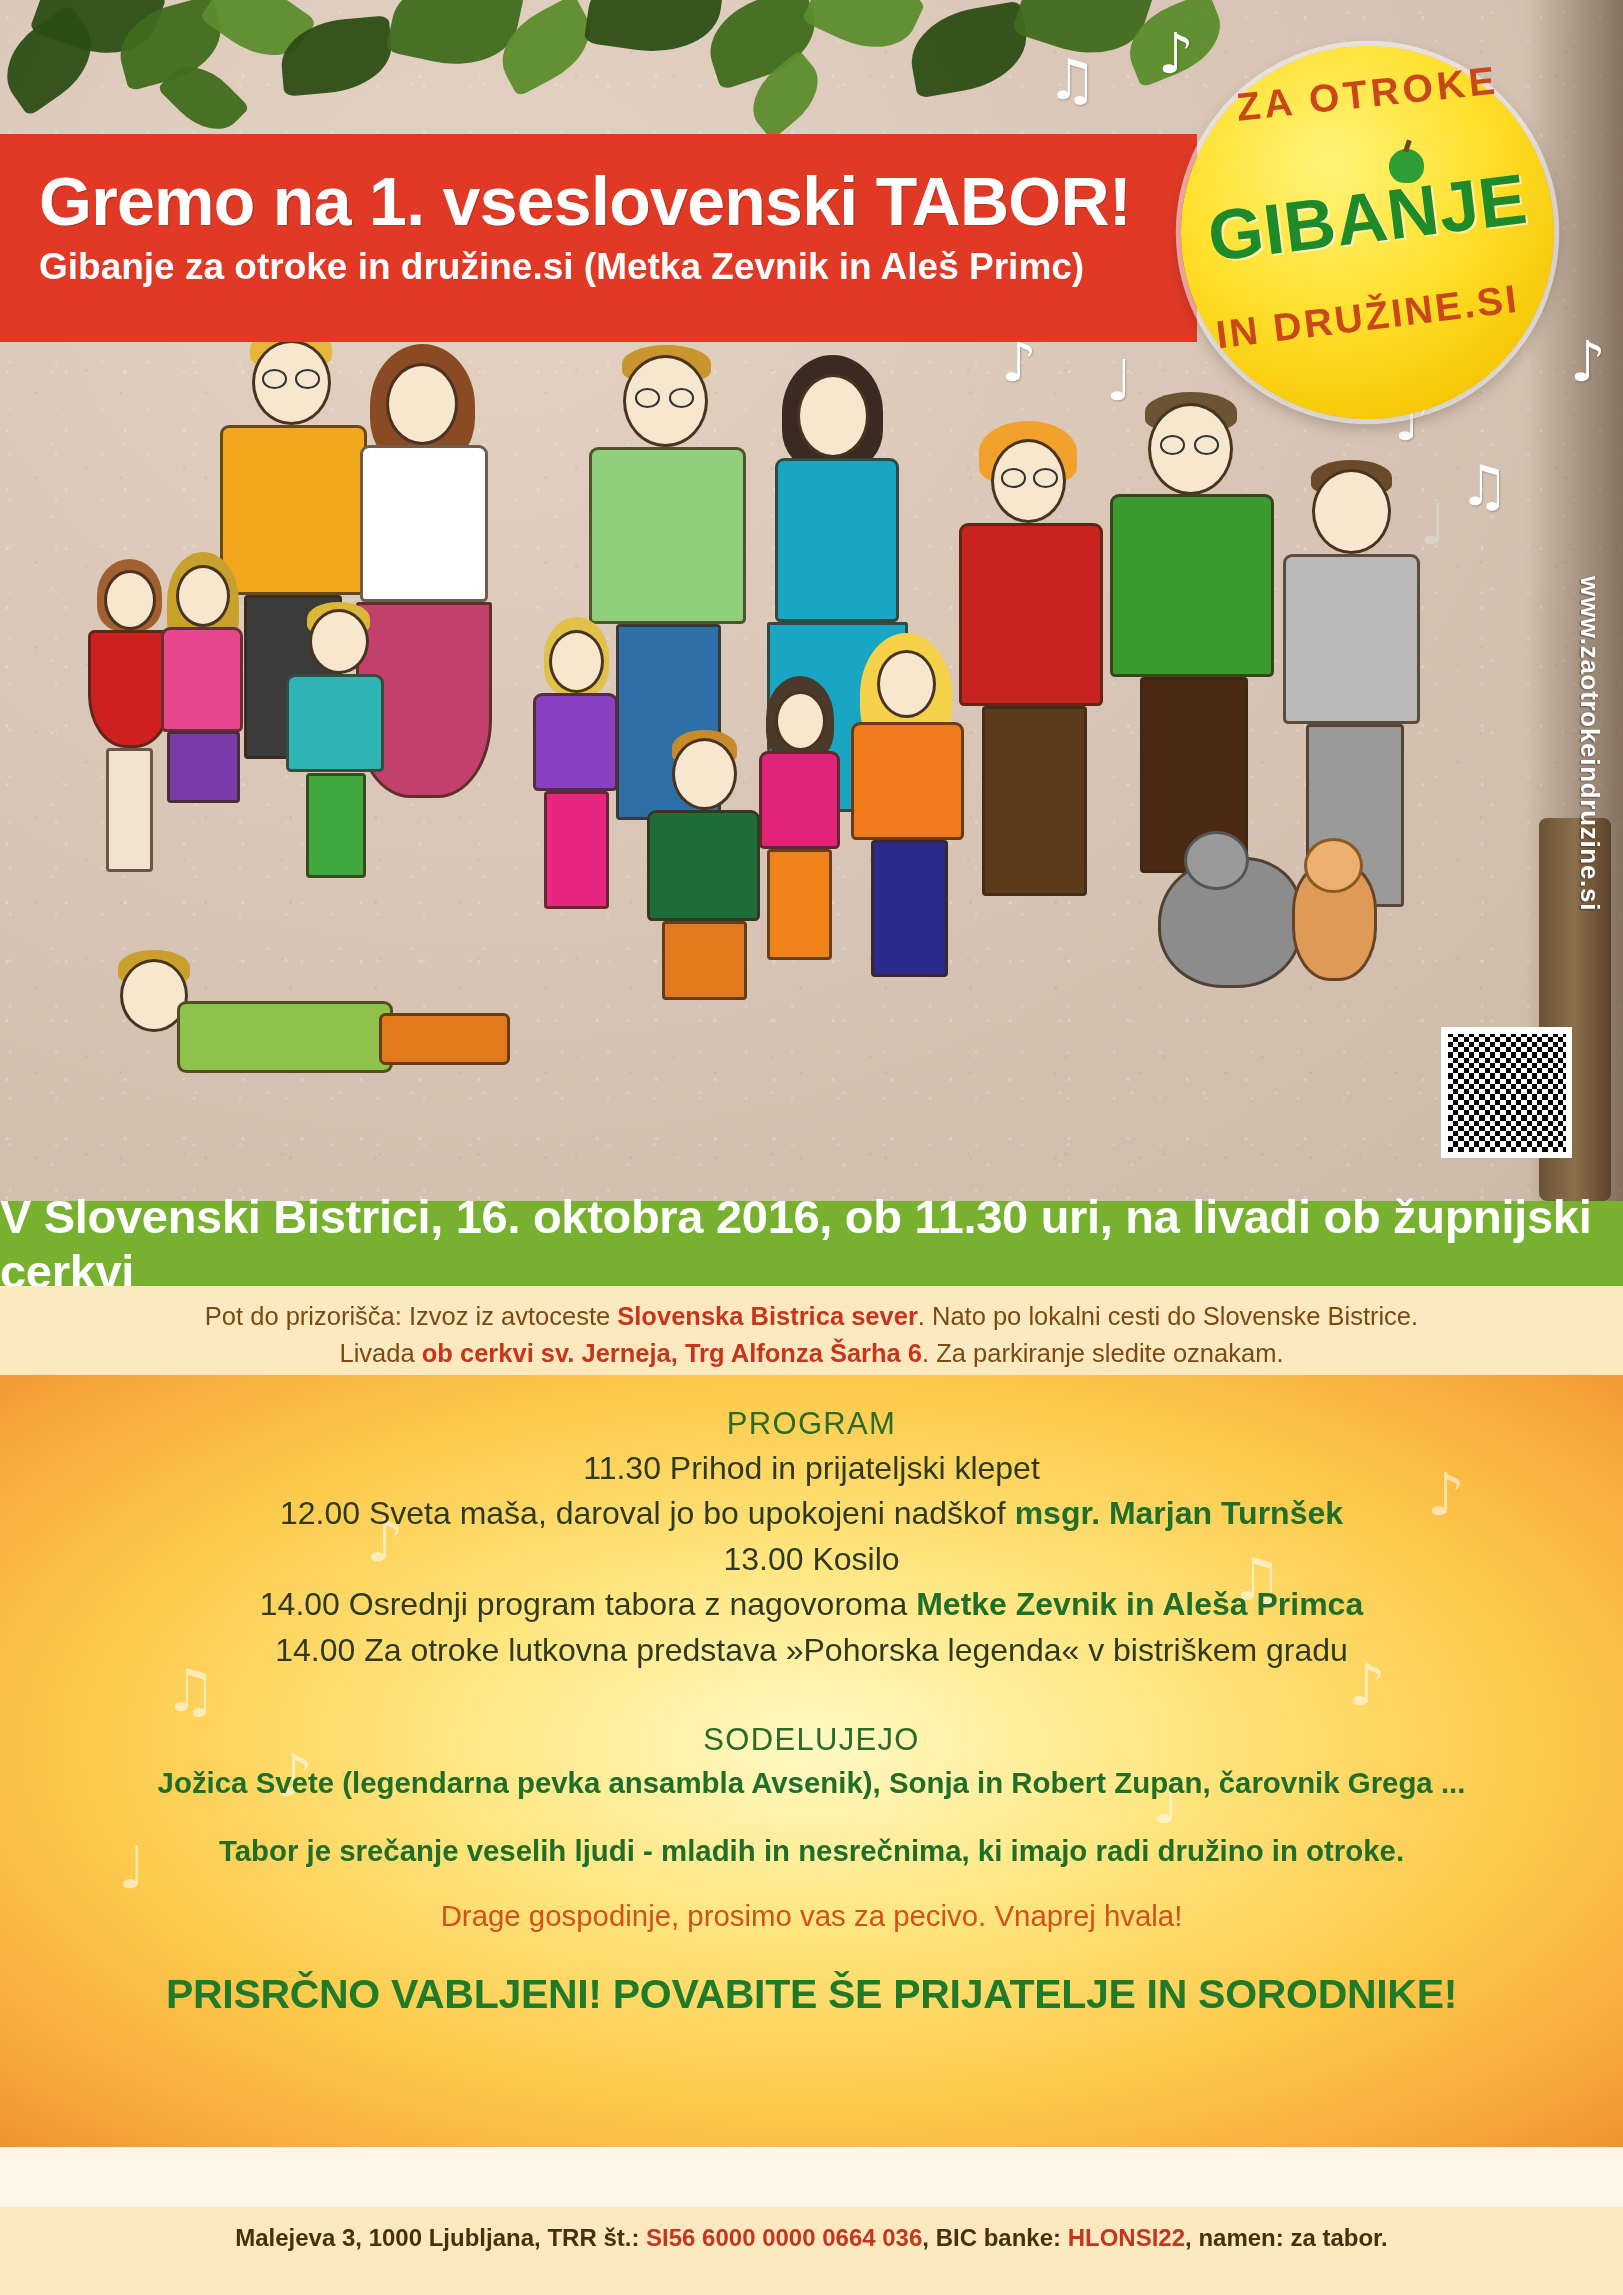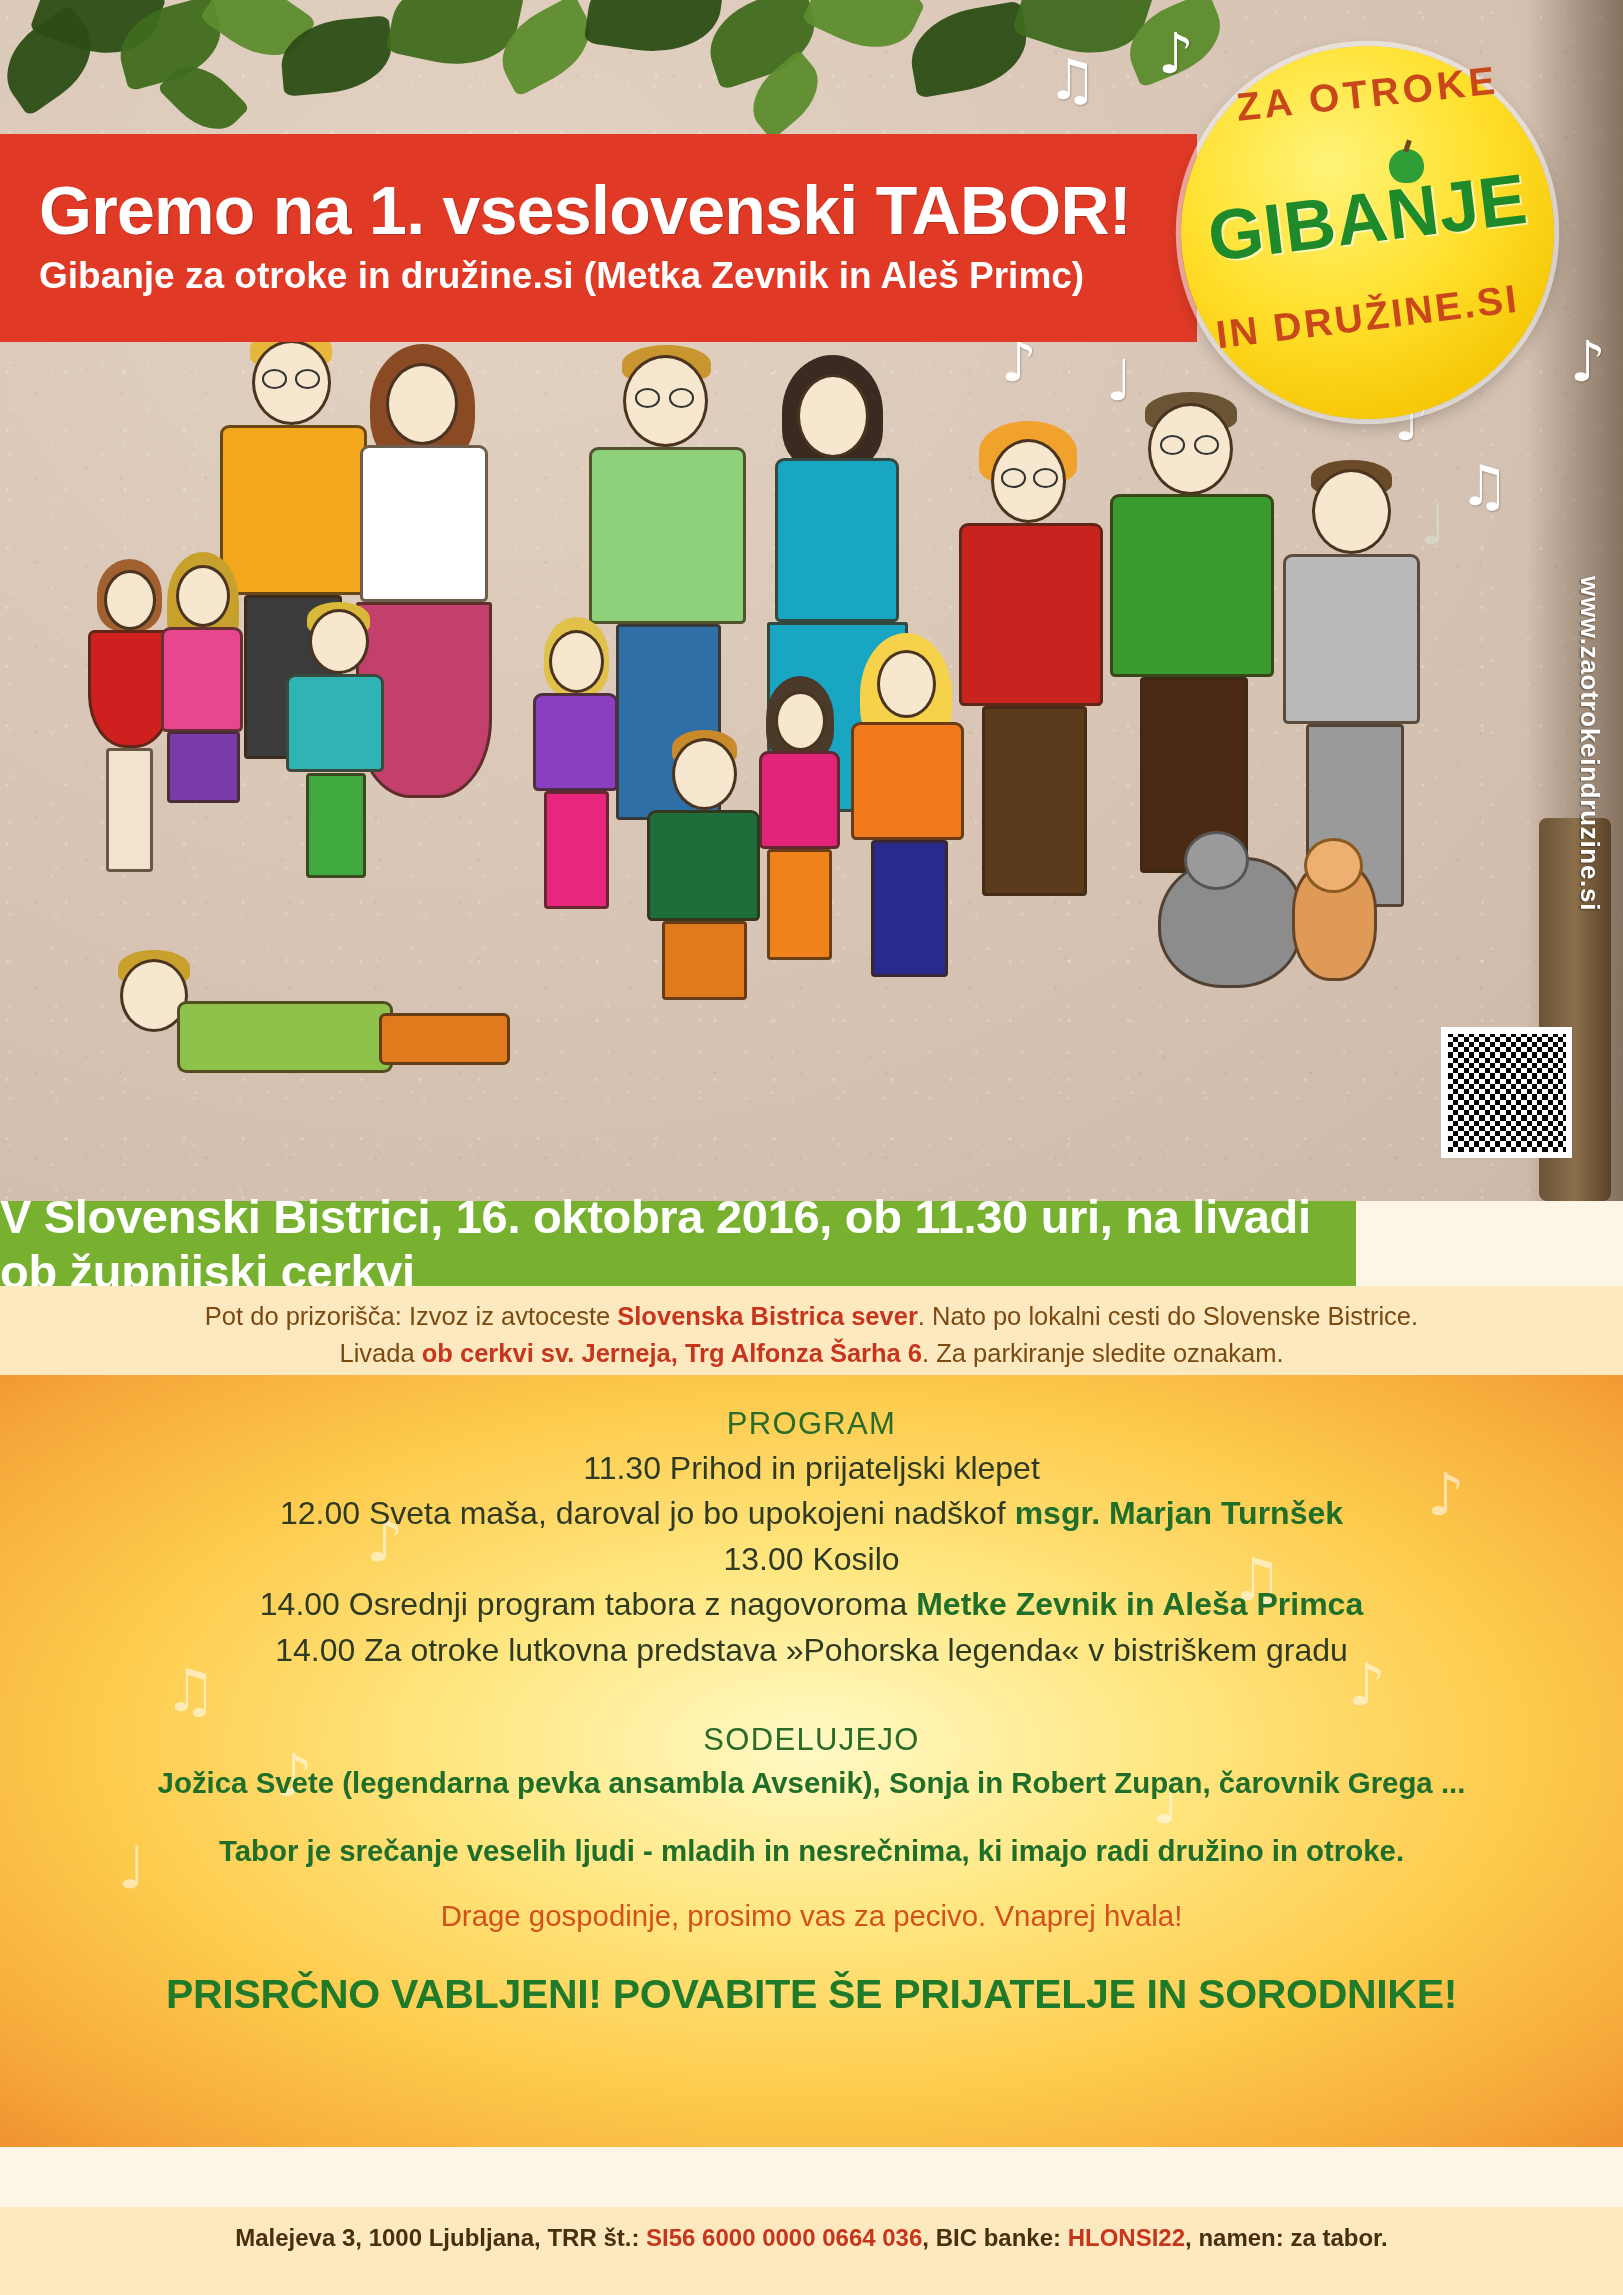--- a/index.html
+++ b/index.html
@@ -79,21 +79,21 @@
     background: #e03a26;
     color: #ffffff;
     padding: 11.8px 26px 0 39px;
     box-sizing: border-box;
   }
   .header-title {
     font-size: 68px;
     font-weight: bold;
     line-height: 1.06;
     letter-spacing: -0.7px;
-    margin-top: 28px;
+    margin-top: 19px;
     text-shadow: 1.3px 1.3px 0 rgba(0,0,0,.18);
   }
   .header-sub {
     font-size: 37px;
     font-weight: bold;
     margin-top: 10.5px;
     line-height: 1.1;
   }
 
   
@@ -225,21 +225,21 @@
     background:
       repeating-linear-gradient(90deg, #000 0 5.2px, #fff 5.2px 10.5px),
       repeating-linear-gradient(0deg, #000 0 5.2px, #fff 5.2px 10.5px);
     background-blend-mode: difference;
   }
 
   
   .date-band {
     position: absolute;
     left: 0; top: 1201px;
-    width: 1356px;
+    width: 1623px;
     height: 85px;
     background: #77b12f;
     color: #ffffff;
     display: flex;
     align-items: center;
     justify-content: center;
   }
   .date-band span {
     font-size: 47px;
     font-weight: bold;

